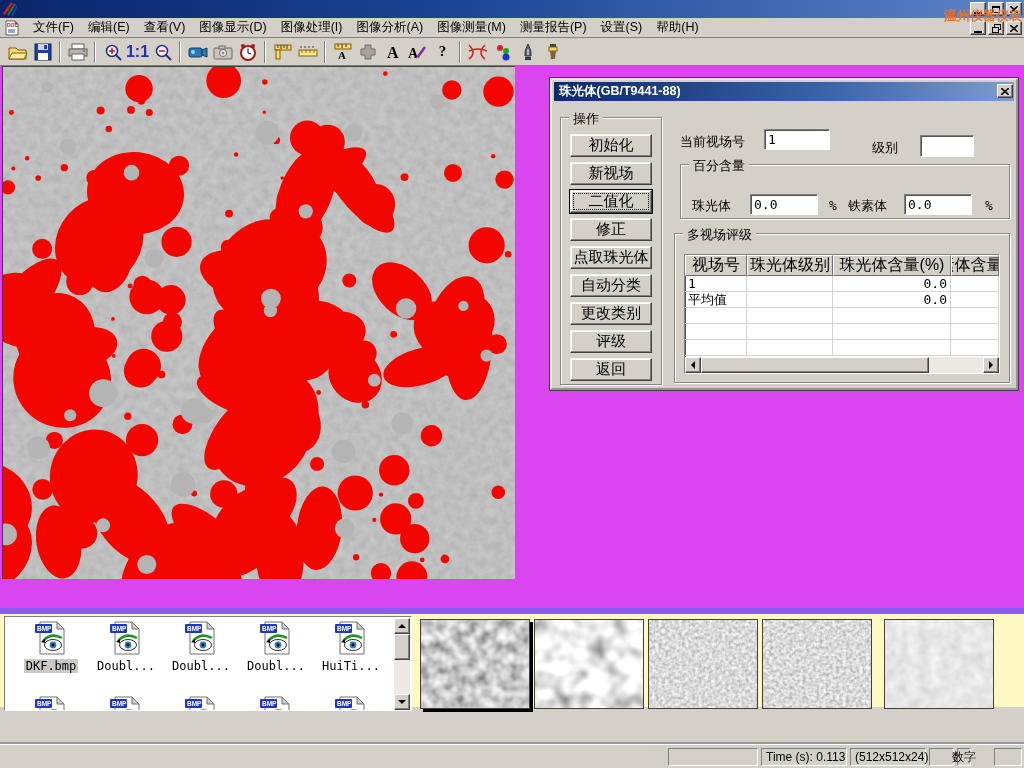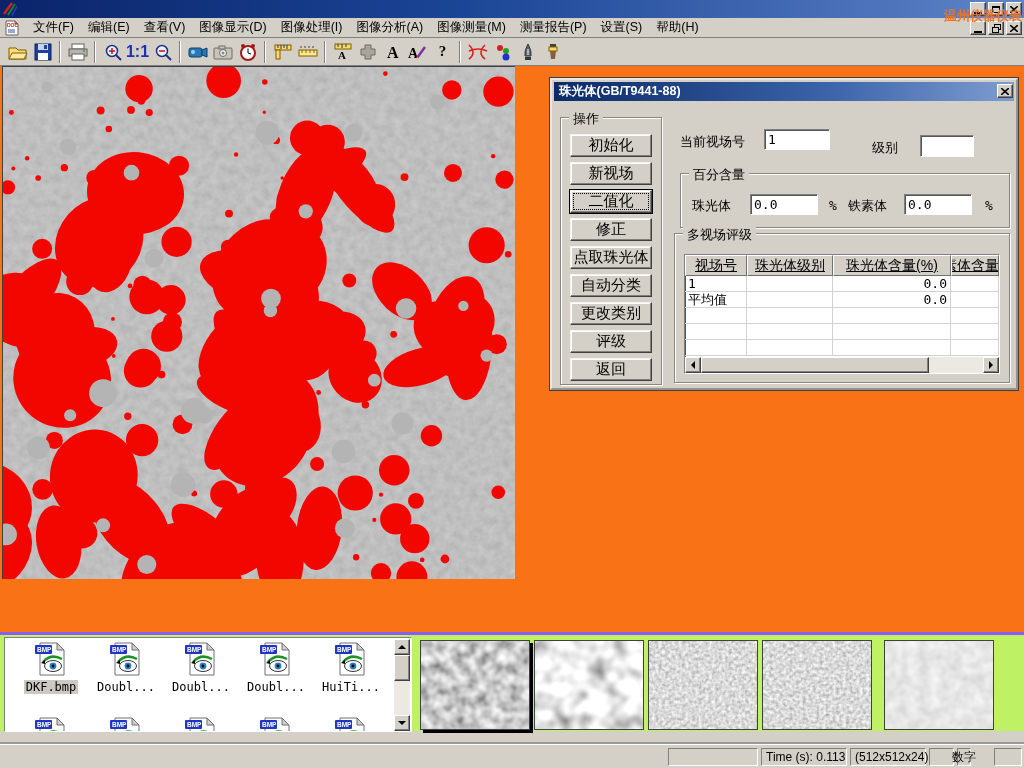--- a/index.html
+++ b/index.html
@@ -22,21 +22,21 @@
   #menubar { left:0; top:18px; width:1024px; height:20px; background:#d4d0c8; display:flex; align-items:center; border-bottom:1px solid #808080; box-shadow:0 1px 0 #fff; }
   #menubar .mitem { padding:2px 7px; font-size:12.5px; }
   #mdi-buttons { right:2px; top:21px; display:flex; gap:2px; z-index:5; }
 
   
   #toolbar { left:0; top:38px; width:1024px; height:28px; background:#d4d0c8; display:flex; align-items:center; padding-left:5px; border-bottom:1px solid #808080; }
   .tbtn { width:25px; height:24px; display:flex; align-items:center; justify-content:center; background:#d4d0c8; }
   .tsep { width:2px; height:22px; margin:0 4px; border-left:1px solid #808080; border-right:1px solid #fff; }
 
   
-  #client { left:0; top:66px; width:1024px; height:579px; background:#f97316; }
+  #client { left:0; top:66px; width:1024px; height:579px; background:#d946ef; }
   #micrograph { left:2px; top:0px; width:513px; height:513px; border-left:1px solid #404040; border-top:1px solid #404040; }
 
   
   #dialog { left:550px; top:12px; width:468px; height:312px; background:#d4d0c8;
     border:2px outset #e8e6e0; box-shadow:0 0 0 1px #404040; }
   #dlg-title { left:2px; top:2px; width:460px; height:19px;
     background:linear-gradient(90deg,#0b2a68,#3c64aa 60%,#7e9cd0); color:#fff; font-weight:bold;
     display:flex; align-items:center; padding-left:5px; font-size:12.5px; }
   #dlg-close { right:3px; top:4px; }
   .group { border:1px solid #87877f; box-shadow:inset 1px 1px 0 #fff, 1px 1px 0 #fff; }
@@ -50,38 +50,38 @@
   .dlabel { position:absolute; font-size:13px; }
   .edit { position:absolute; background:#fff; border:1px solid; border-color:#808080 #fff #fff #808080;
     box-shadow:inset 1px 1px 0 #555; font-family:"DejaVu Sans Mono", monospace; font-size:13px;
     display:flex; align-items:center; padding-left:3px; }
 
   
   #mv-table { position:absolute; left:132px; top:174px; width:316px; height:120px; background:#fff;
     border:1px solid; border-color:#808080 #fff #fff #808080; box-shadow:inset 1px 1px 0 #555; overflow:hidden; }
   .trow { display:flex; height:16px; border-bottom:1px solid #d2d2d2; }
   .trow.hdr { height:21px; border-bottom:none; }
-  .hcell { background:#d4d0c8; border:1px solid; border-color:#fff #707070 #707070 #fff; font-size:14px;
-    display:flex; align-items:center; justify-content:center; overflow:hidden; white-space:nowrap; flex:none;text-decoration:underline; }
+  .hcell { background:#d4d0c8; border:1px solid; border-color:#fff #707070 #707070 #fff; font-size:16px;
+    display:flex; align-items:center; justify-content:center; overflow:hidden; white-space:nowrap; flex:none; }
   .tcell { flex:none; border-right:1px solid #d2d2d2; font-size:13px; padding:0 3px; overflow:hidden; white-space:nowrap;
     display:flex; align-items:center; }
   .tcell.num { justify-content:flex-end; font-family:"DejaVu Sans Mono", monospace; }
   .c0{width:62px}.c1{width:86px}.c2{width:118px}.c3{width:48px}
   #tbl-hscroll { position:absolute; left:0; bottom:0; width:314px; height:16px; background:#ece9e2; display:flex; }
   .sbtn { width:16px; height:16px; background:#d4d0c8; border:1px solid; border-color:#fff #404040 #404040 #fff;
     box-shadow:inset -1px -1px 0 #808080; display:flex; align-items:center; justify-content:center; flex:none; }
   .sthumb { background:#d4d0c8; border:1px solid; border-color:#fff #404040 #404040 #fff; box-shadow:inset -1px -1px 0 #808080; }
   .tri { width:0; height:0; border:4px solid transparent; }
   .tri.left { border-right-color:#000; margin-left:-4px; }
   .tri.right { border-left-color:#000; margin-right:-4px; }
   .tri.up { border-bottom-color:#000; margin-top:-4px; }
   .tri.down { border-top-color:#000; margin-bottom:-4px; }
 
   
-  #bottom { left:0; top:632px; width:1024px; height:99px; background:#bef264; border-top:3px solid #8b5cf6; }
+  #bottom { left:0; top:608px; width:1024px; height:99px; background:#fef9c3; border-top:6px solid #8b5cf6; }
   #filelist { left:4px; top:2px; width:408px; height:95px; background:#fff;
     border:1px solid; border-color:#808080 #fff #fff #808080; overflow:hidden; }
   .fitem { position:absolute; width:72px; text-align:center; }
   .fname { font-family:"DejaVu Sans Mono", monospace; font-size:12px; white-space:nowrap; display:inline-block; padding:0 2px; }
   .fname.sel { background:#ccc9c2; }
   #fl-scroll { position:absolute; right:1px; top:1px; width:16px; height:92px; background:#ece9e2; }
   .thumb { position:absolute; top:5px; width:110px; height:90px; border:1px solid #404040; }
   .thumb.sel { box-shadow:3px 3px 0 #000; }
 
   
@@ -584,21 +584,21 @@
       <div class="btn" style="top:222px">更改类别</div>
       <div class="btn" style="top:250px">评级</div>
       <div class="btn" style="top:278px">返回</div>
 
       <span class="dlabel" style="left:128px;top:53px">当前视场号</span>
       <div class="edit" style="left:212px;top:49px;width:66px;height:21px">1</div>
 
       <span class="dlabel" style="left:320px;top:59px">级别</span>
       <div class="edit" style="left:368px;top:55px;width:54px;height:22px"></div>
 
-      <div class="group abs" style="left:128px;top:93px;width:330px;height:55px">
+      <div class="group abs" style="left:128px;top:84px;width:330px;height:55px">
         <span class="grouplabel">百分含量</span>
       </div>
       <span class="dlabel" style="left:140px;top:117px">珠光体</span>
       <div class="edit" style="left:198px;top:114px;width:68px;height:21px">0.0</div>
       <span class="dlabel" style="left:277px;top:118px;font-family:'DejaVu Sans Mono',monospace">%</span>
       <span class="dlabel" style="left:296px;top:117px">铁素体</span>
       <div class="edit" style="left:352px;top:114px;width:68px;height:21px">0.0</div>
       <span class="dlabel" style="left:433px;top:118px;font-family:'DejaVu Sans Mono',monospace">%</span>
 
       <div class="group abs" style="left:122px;top:153px;width:336px;height:150px">

